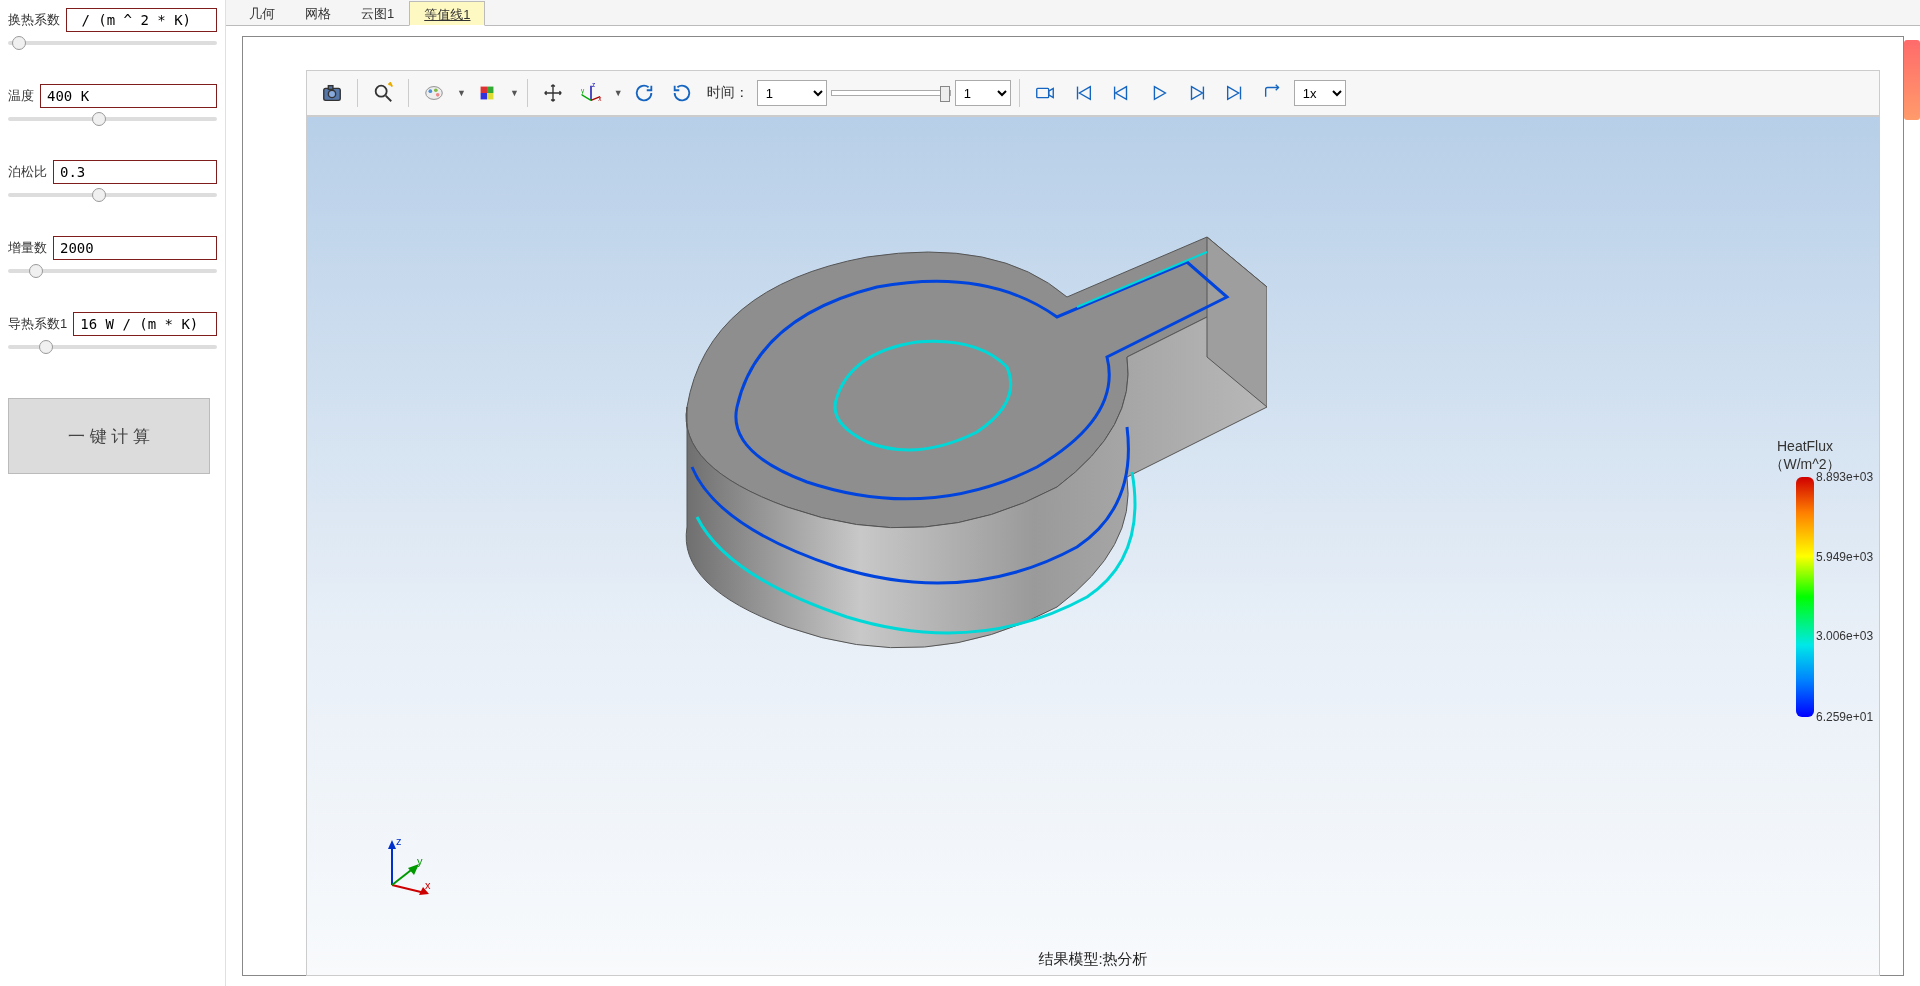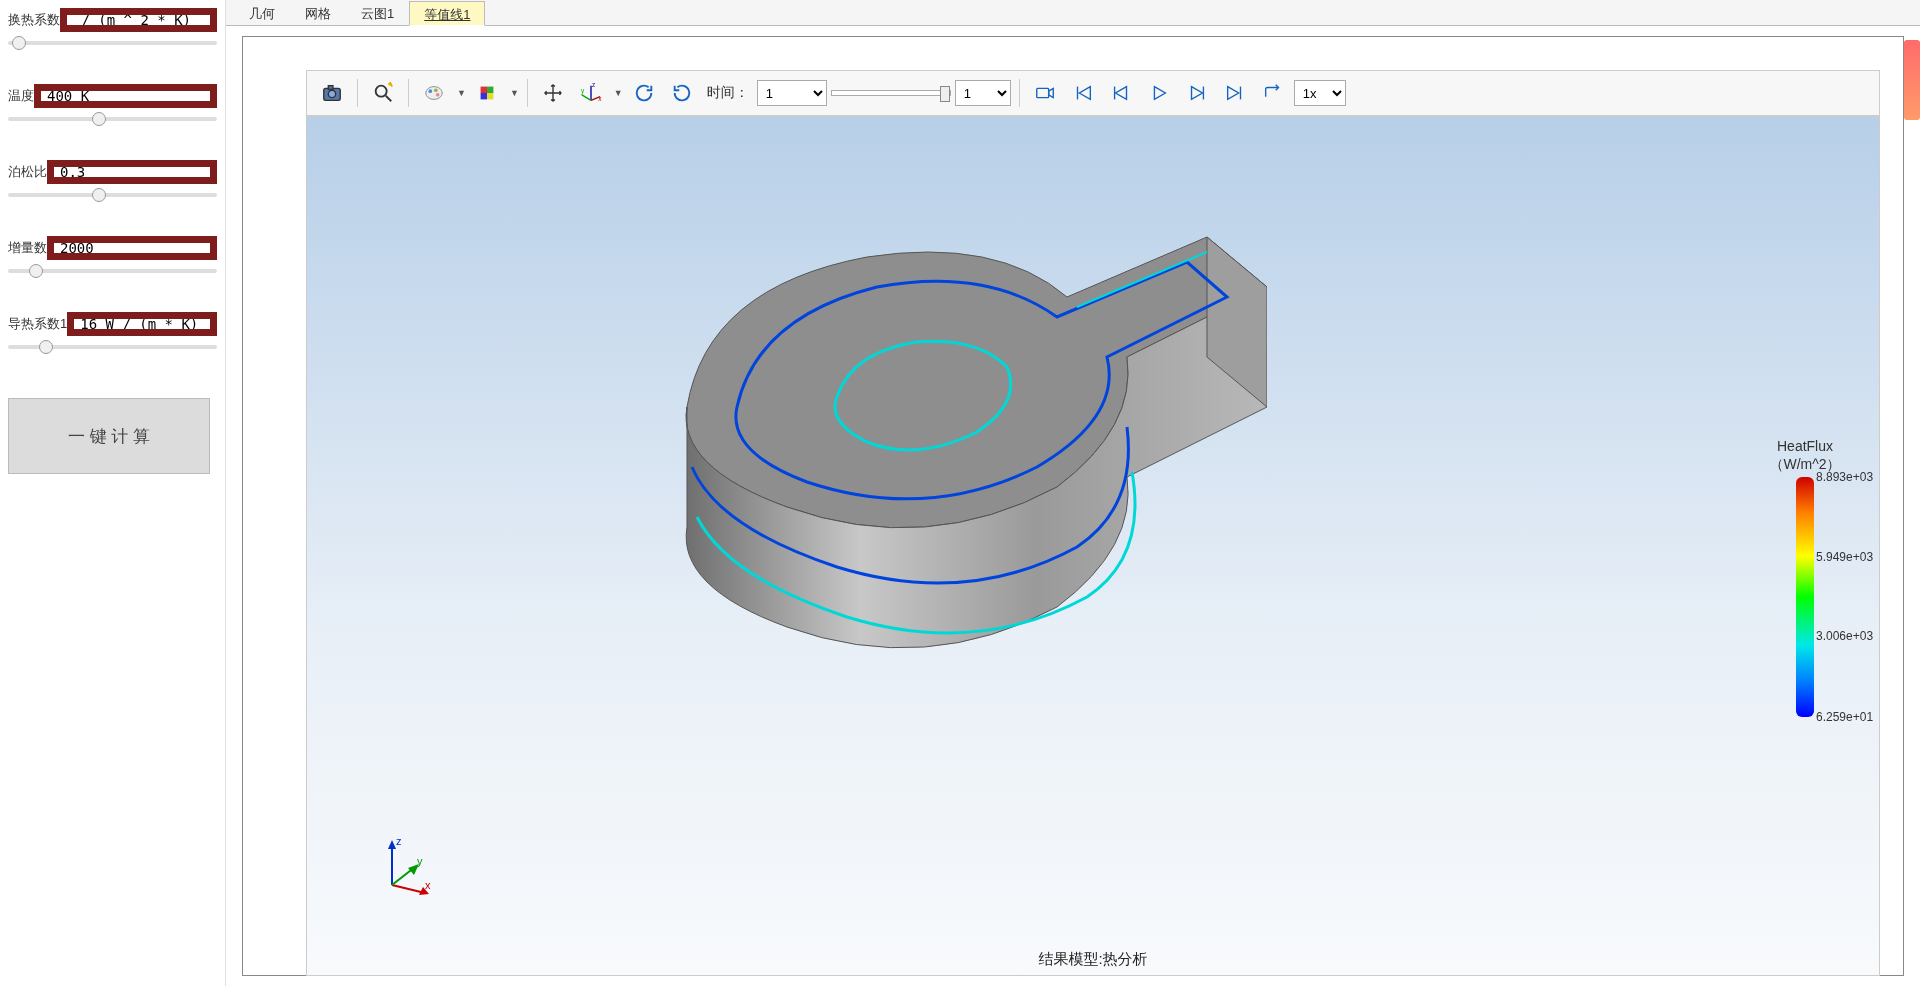--- a/index.html
+++ b/index.html
@@ -3,23 +3,23 @@
 <meta charset="utf-8">
 <style>
 * { box-sizing: border-box; margin: 0; padding: 0; }
 body { font-family: "Microsoft YaHei", Arial, sans-serif; font-size: 12px; background: #ffffff; color: #333; overflow: hidden; }
 
 .app { display: flex; width: 1920px; height: 986px; }
 
 .sidebar { width: 226px; flex-shrink: 0; padding: 8px 8px 0 8px; border-right: 1px solid #e0e0e0; }
 
 .param-row { margin-bottom: 34px; }
-.param-row .label-input { display: flex; align-items: center; }
+.param-row .label-input { display: flex; align-items: center; gap: 6px; }
 .param-row label { font-size: 13px; white-space: nowrap; }
-.param-row input[type="text"] { flex: 1; min-width: 0; height: 24px; padding: 0 6px; border: 7px solid #7f1d1d; font-family: monospace; font-size: 14px; background: #fff; }
+.param-row input[type="text"] { flex: 1; min-width: 0; height: 24px; padding: 0 6px; border: 1px solid #7f1d1d; font-family: monospace; font-size: 14px; background: #fff; }
 .slider { margin-top: 4px; height: 14px; position: relative; }
 .slider-track { position: absolute; top: 5px; left: 0; right: 0; height: 4px; background: #ddd; border-radius: 2px; }
 .slider-thumb { position: absolute; top: 0; width: 14px; height: 14px; background: #f0f0f0; border: 1px solid #999; border-radius: 7px; }
 
 .calc-btn { margin-top: 10px; width: 202px; height: 76px; border: 1px solid #bbb; background: #dcdcdc; font-size: 17px; color: #444; cursor: pointer; }
 
 .main { flex: 1; display: flex; flex-direction: column; }
 
 .tabs { display: flex; height: 26px; border-bottom: 1px solid #bbb; background: #f5f5f5; padding-left: 8px; }
 .tab { padding: 4px 14px; font-size: 13px; border: 1px solid transparent; border-bottom: none; cursor: pointer; }

